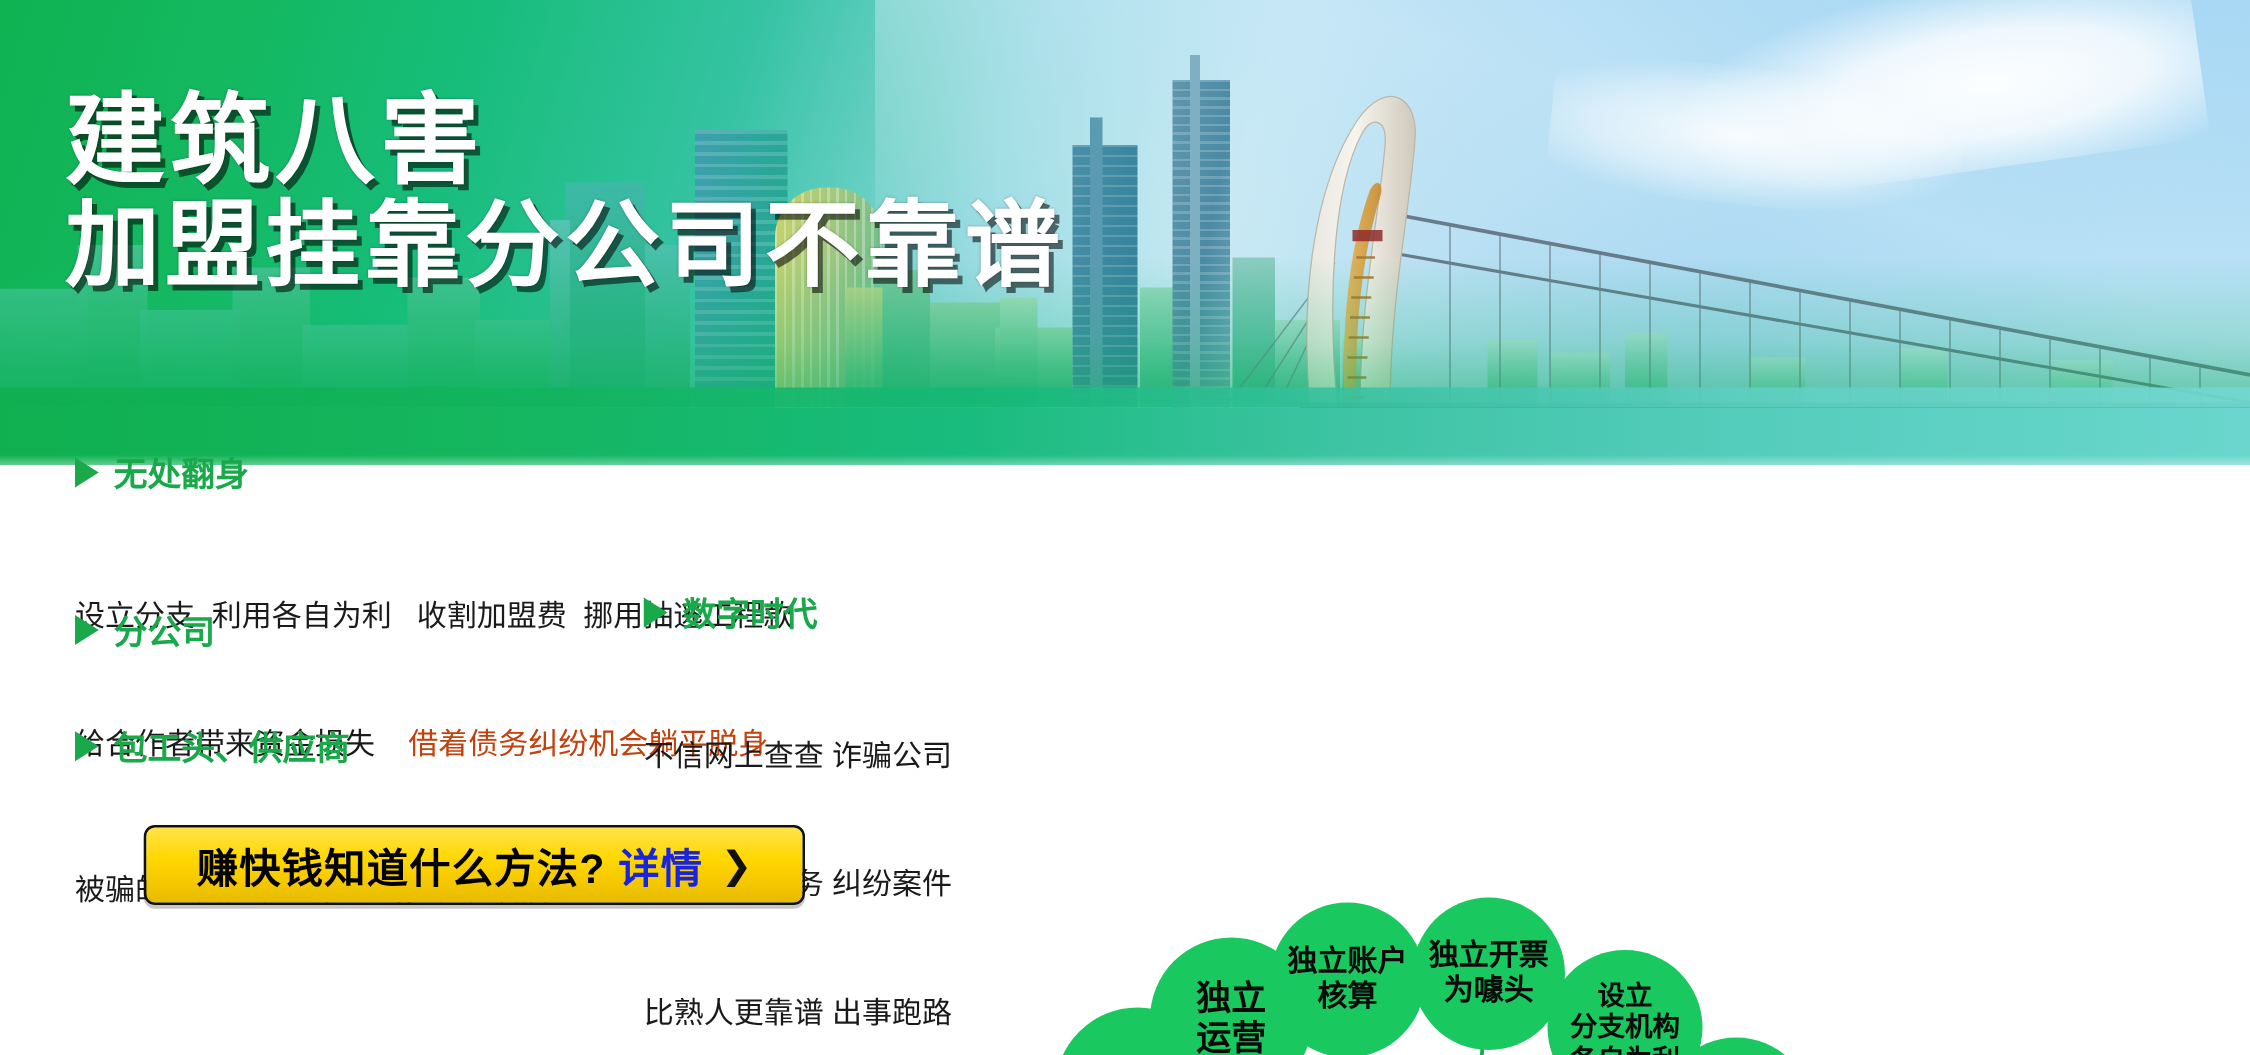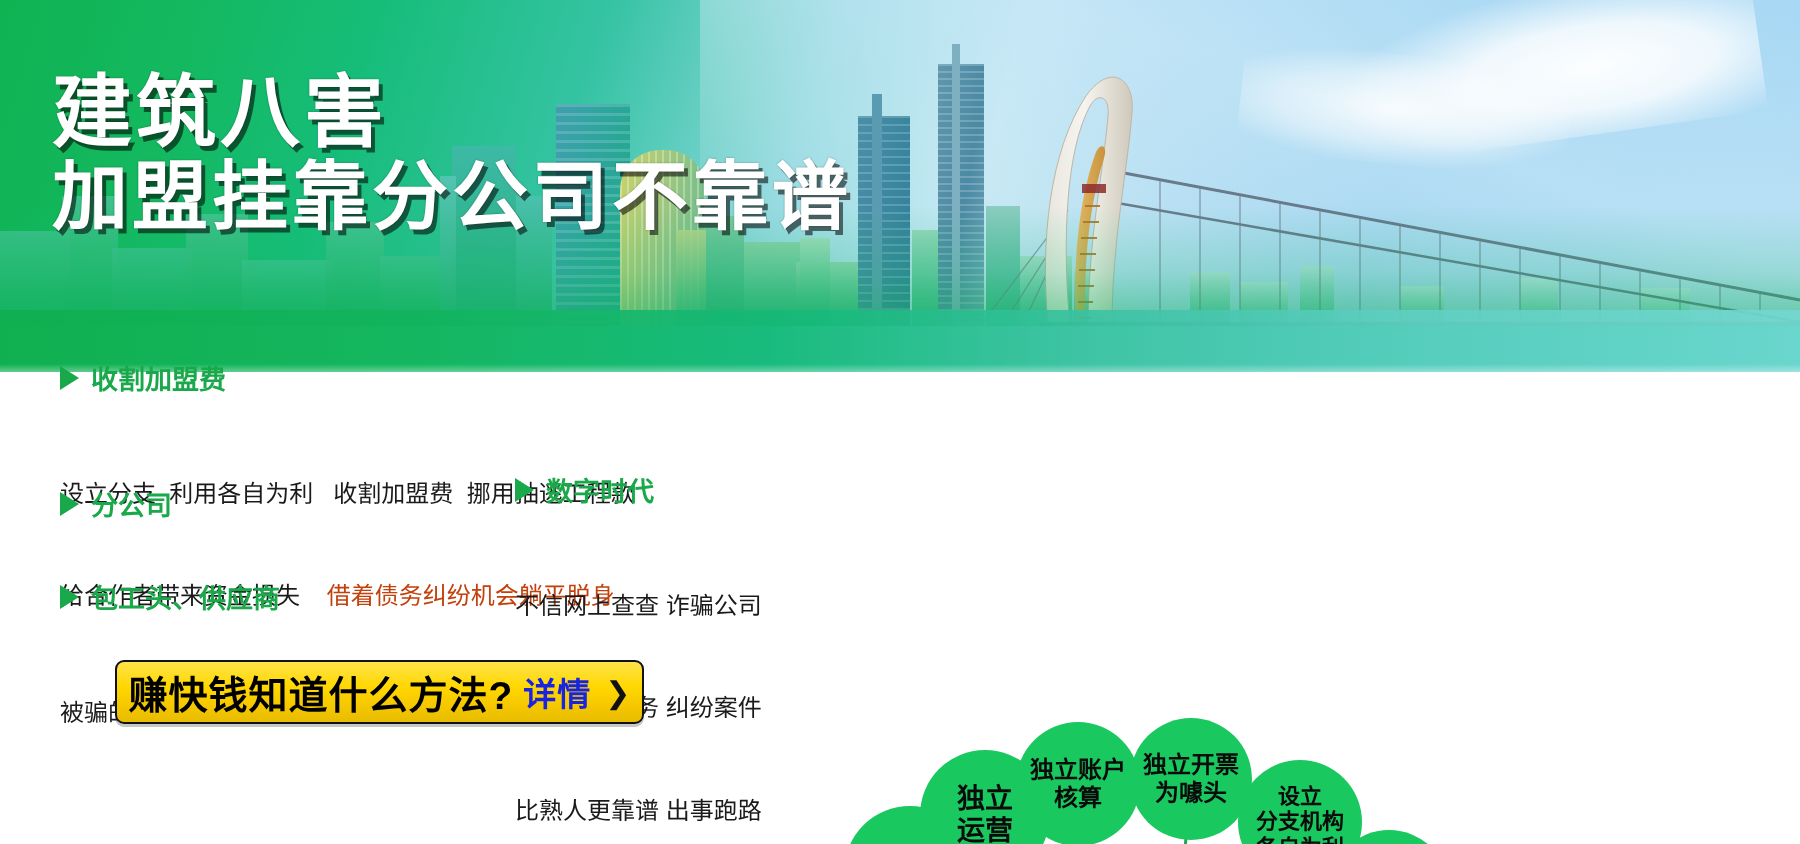--- a/index.html
+++ b/index.html
@@ -77,21 +77,21 @@
   .blk-b{position:absolute;left:5px;top:112px;width:470px;}
   .blk-c{position:absolute;left:5px;top:205px;width:560px;}
   .blk-d{position:absolute;left:460px;top:98px;width:330px;}
 
   .cta{
     position:absolute;left:60px;top:288px;width:525px;height:60px;border-radius:9px;
     background:linear-gradient(180deg,#ffe34a 0%,#ffd700 42%,#f5c800 72%,#e8bc00 100%);
     border:2.5px solid #111;box-shadow:0 3px 0 rgba(0,0,0,.22);
     display:flex;align-items:center;justify-content:center;gap:10px;cursor:pointer;
   }
-  .cta .t1{font-size:39px;font-weight:bold;color:#000;letter-spacing:1px;}
+  .cta .t1{font-size:33px;font-weight:bold;color:#000;letter-spacing:1px;}
   .cta .t2{font-size:33px;font-weight:bold;color:#1824e0;letter-spacing:1px;}
   .cta .chev{font-size:30px;color:#111;font-weight:300;margin-left:4px;}
 
   
   .diagram{position:absolute;left:790px;top:330px;width:1010px;height:514px;}
   .diagram svg{position:absolute;left:0;top:0;}
   .bubble{
     position:absolute;border-radius:50%;
     background:#19c85f;display:flex;align-items:center;justify-content:center;
     text-align:center;color:#0b0b0b;font-weight:bold;line-height:1.16;
@@ -233,21 +233,21 @@
     <div class="bottomstrip"></div>
   </div>
 
   <div class="content">
 
     <div class="left-col">
 
       <div class="blk-a">
         <div class="sec-head">
           <span class="tri"></span>
-          <span>收割加盟费</span>
+          <span>无处翻身</span>
         </div>
         <div class="sec-body">
           <div>设立分支  利用各自为利   收割加盟费  挪用抽逃工程款</div>
           <div><span>给合作者带来资金损失    </span><span class="hl">借着债务纠纷机会躺平脱身</span></div>
         </div>
       </div>
 
       <div class="blk-b">
         <div class="sec-head">
           <span class="tri"></span>

